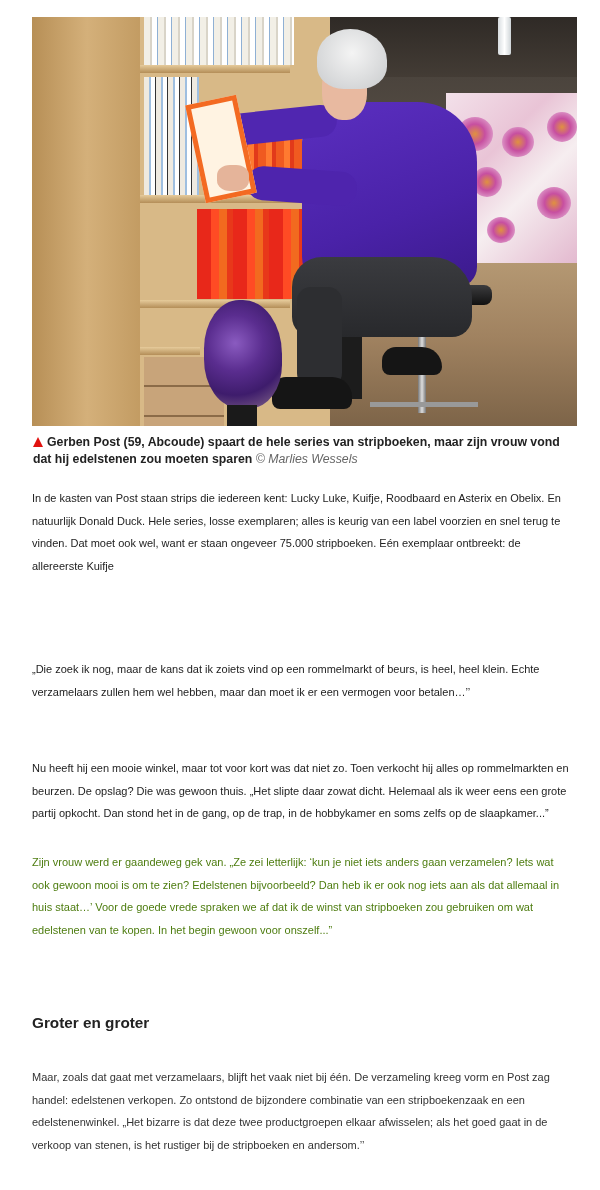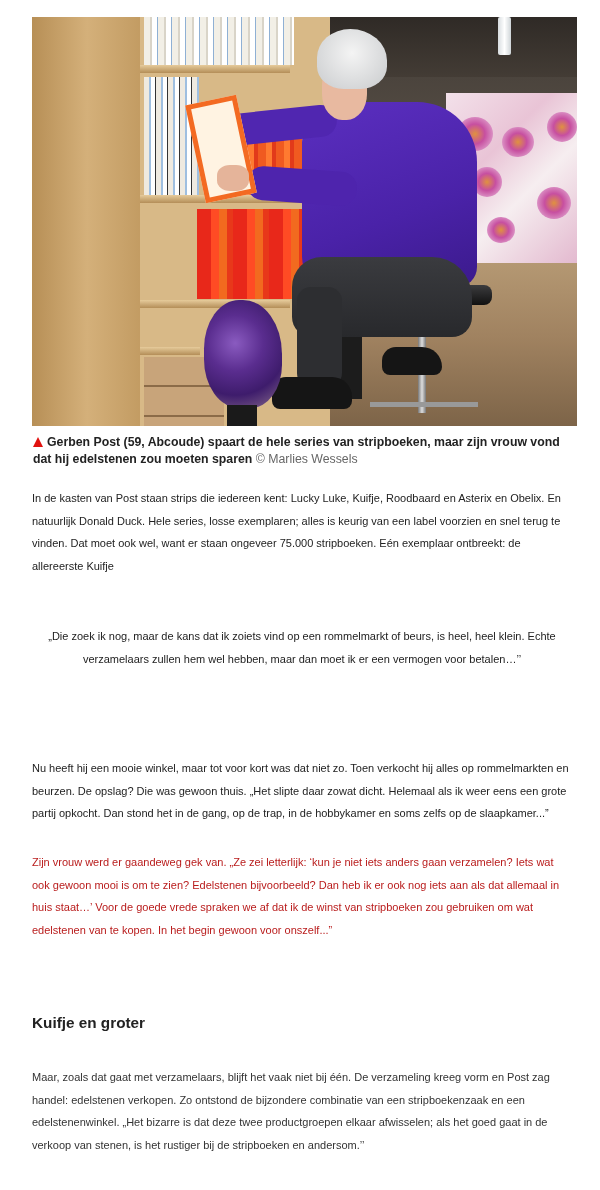--- a/index.html
+++ b/index.html
@@ -55,28 +55,28 @@
     .shoe { left: 240px; top: 360px; width: 80px; height: 32px; border-radius: 14px 20px 8px 8px; background: #151515; }
     .shoe2 { left: 350px; top: 330px; width: 60px; height: 28px; border-radius: 14px 20px 8px 8px; background: #151515; }
     .stool-seat { left: 320px; top: 268px; width: 140px; height: 20px; border-radius: 8px; background: linear-gradient(180deg,#3c3c3e,#111); }
     .stool-leg { left: 386px; top: 288px; width: 8px; height: 108px; background: linear-gradient(90deg,#777,#ddd,#777); }
     .stool-foot { left: 338px; top: 385px; width: 108px; height: 5px; background: #999; }
 
     
     .caption { position: absolute; left: 33px; top: 434px; width: 540px; font-size: 12.3px; line-height: 17px; color: #222; }
     .caption .tri { display: inline-block; width: 0; height: 0; border-left: 5.5px solid transparent; border-right: 5.5px solid transparent; border-bottom: 10px solid #e1120f; margin-right: 4px; vertical-align: -1px; }
     .caption .desc { font-weight: bold; }
-    .caption .credit { color: #666; font-weight: normal; }
+    .caption .credit { color: #666; font-weight: normal; font-style: italic; }
 
     
     .para { position: absolute; left: 32px; width: 540px; font-size: 11px; line-height: 22.6px; color: #222; }
     .p1 { top: 487px; }
-    .p2 { top: 625px; text-align: center; }
+    .p2 { top: 658px; }
     .p3 { top: 757px; }
-    .p4 { top: 851px; color: #b91c1c; }
+    .p4 { top: 851px; color: #4d7c0f; }
     .subhead { position: absolute; left: 32px; top: 1012px; font-size: 15.3px; font-weight: bold; color: #222; line-height: 22px; }
     .p5 { top: 1066px; color: #333; }
   </style>
 </head>
 <body>
 
 <div class="photo" title="Man in purple sweater seated on a stool taking a comic book from shelves full of comic series, with a large amethyst geode in front of the shelves">
   <div class="ceiling"></div>
   <div class="back-wall"></div>
   <div class="floor"></div>
@@ -120,14 +120,14 @@
 </div>
 
 <div class="caption">
   <span class="tri"></span><span class="desc">Gerben Post (59, Abcoude) spaart de hele series van stripboeken, maar zijn vrouw vond dat hij edelstenen zou moeten sparen</span> <span class="credit">© Marlies Wessels</span>
 </div>
 
 <p class="para p1">In de kasten van Post staan strips die iedereen kent: Lucky Luke, Kuifje, Roodbaard en Asterix en Obelix. En natuurlijk Donald Duck. Hele series, losse exemplaren; alles is keurig van een label voorzien en snel terug te vinden. Dat moet ook wel, want er staan ongeveer 75.000 stripboeken. Eén exemplaar ontbreekt: de allereerste Kuifje</p>
 <p class="para p2">„Die zoek ik nog, maar de kans dat ik zoiets vind op een rommelmarkt of beurs, is heel, heel klein. Echte verzamelaars zullen hem wel hebben, maar dan moet ik er een vermogen voor betalen…’’</p>
 <p class="para p3">Nu heeft hij een mooie winkel, maar tot voor kort was dat niet zo. Toen verkocht hij alles op rommelmarkten en beurzen. De opslag? Die was gewoon thuis. „Het slipte daar zowat dicht. Helemaal als ik weer eens een grote partij opkocht. Dan stond het in de gang, op de trap, in de hobbykamer en soms zelfs op de slaapkamer...”</p>
 <p class="para p4">Zijn vrouw werd er gaandeweg gek van. „Ze zei letterlijk: ‘kun je niet iets anders gaan verzamelen? Iets wat ook gewoon mooi is om te zien? Edelstenen bijvoorbeeld? Dan heb ik er ook nog iets aan als dat allemaal in huis staat…’ Voor de goede vrede spraken we af dat ik de winst van stripboeken zou gebruiken om wat edelstenen van te kopen. In het begin gewoon voor onszelf...”</p>
-<h3 class="subhead">Kuifje en groter</h3>
+<h3 class="subhead">Groter en groter</h3>
 <p class="para p5">Maar, zoals dat gaat met verzamelaars, blijft het vaak niet bij één. De verzameling kreeg vorm en Post zag handel: edelstenen verkopen. Zo ontstond de bijzondere combinatie van een stripboekenzaak en een edelstenenwinkel. „Het bizarre is dat deze twee productgroepen elkaar afwisselen; als het goed gaat in de verkoop van stenen, is het rustiger bij de stripboeken en andersom.’’</p>
 
 </body></html>

